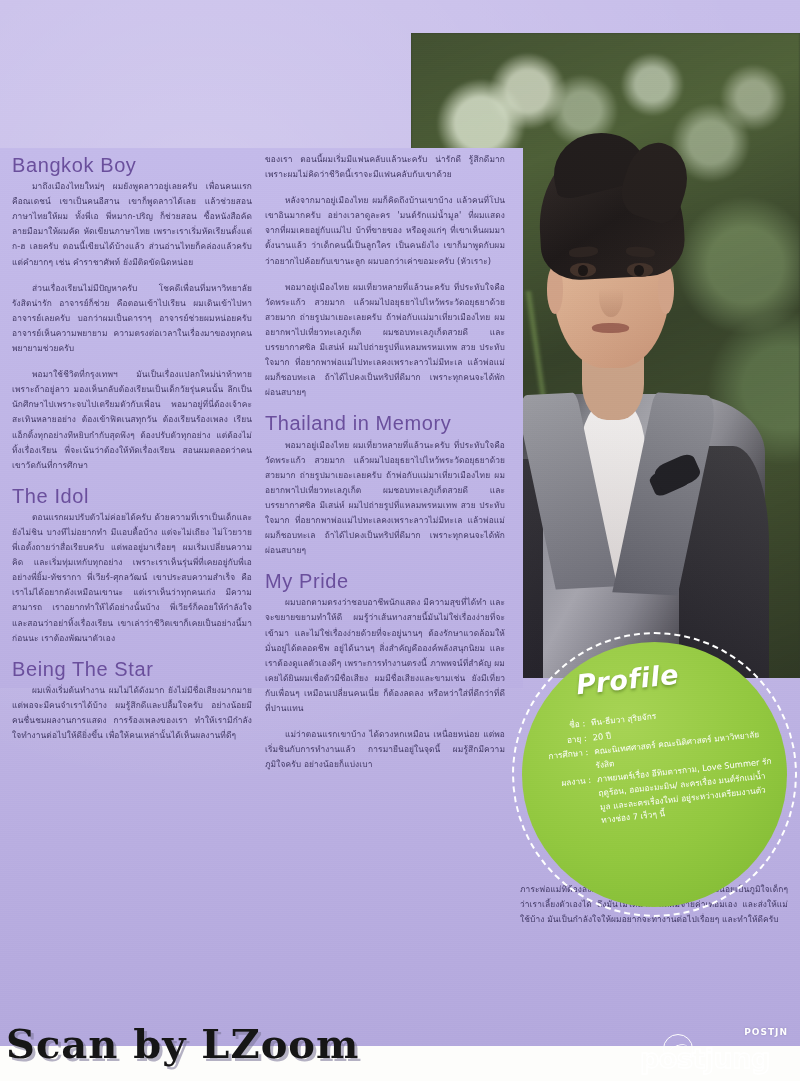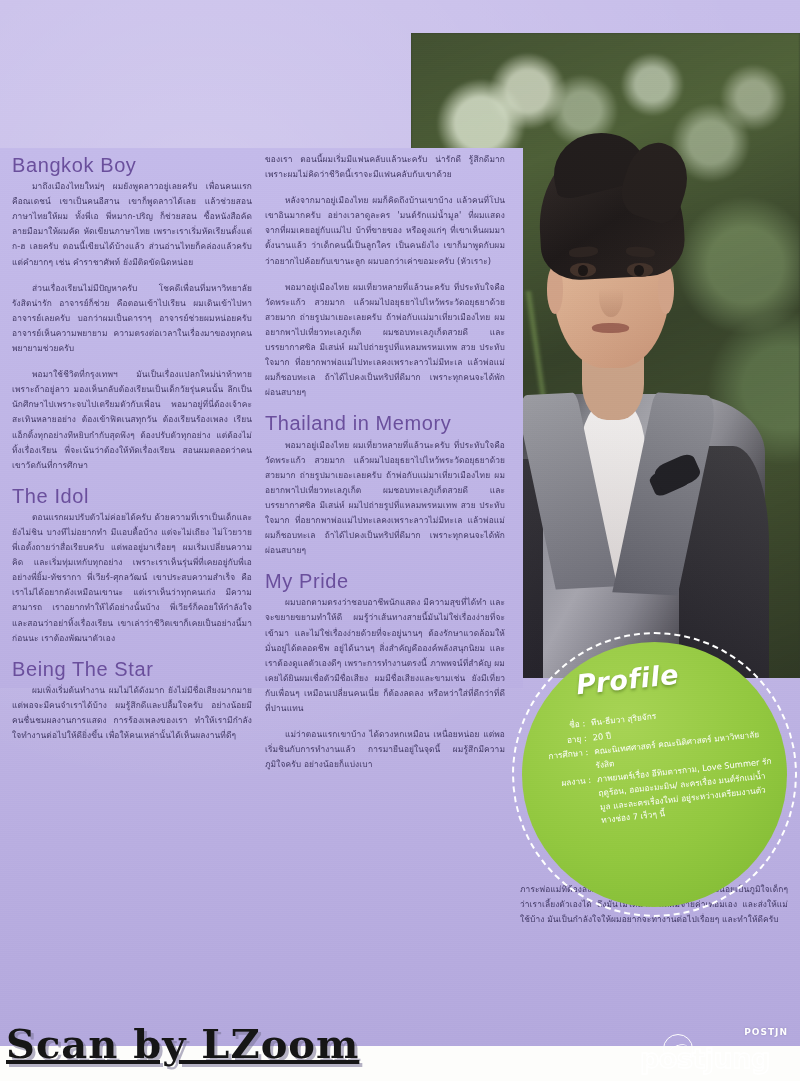--- a/index.html
+++ b/index.html
@@ -179,21 +179,20 @@
   .bottom{
     position:absolute;left:0;top:1046px;width:800px;height:35px;background:#fdfdfb;
   }
   .scanby{
     position:absolute;left:6px;top:1020px;
     font-family:"DejaVu Serif","Liberation Serif",serif;
     font-weight:bold;font-size:40px;color:#161616;
     letter-spacing:1px;
     text-shadow:3px 3px 0 rgba(120,115,150,.55);
     white-space:nowrap;
-    text-decoration:underline;
   }
   .pj{
     position:absolute;left:640px;top:1028px;width:152px;height:40px;text-align:center;
   }
   .pj-small{
     position:absolute;right:4px;top:-1px;
     font-family:"DejaVu Sans","Liberation Sans",sans-serif;
     font-weight:bold;font-size:9px;color:#ffffff;letter-spacing:1px;
     text-shadow:0 0 2px rgba(140,130,180,.9);
   }

